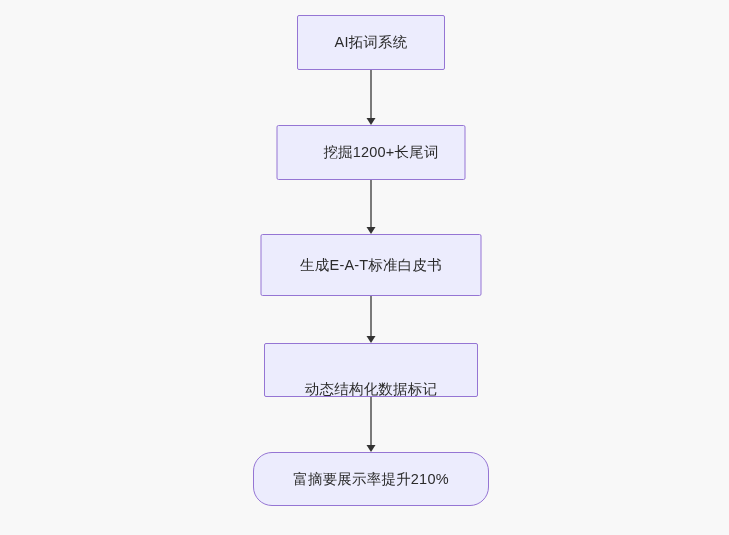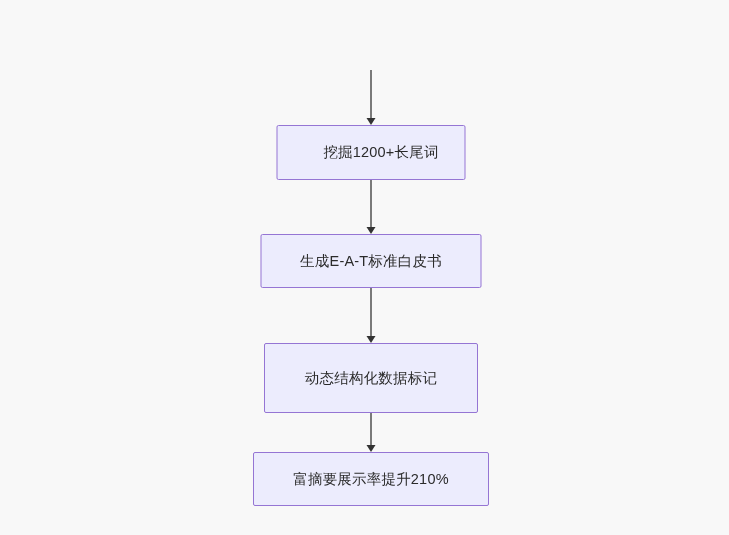--- a/index.html
+++ b/index.html
@@ -67,25 +67,28 @@
         <line x1="6" y1="0" x2="6" y2="48" stroke="#7a7a7a" stroke-width="2"></line>
         <polygon points="1.5,48 10.5,48 6,55" fill="#333333"></polygon>
       </svg>
     </div>
     <div class="connector" style="left: 371px; top: 397px; height: 55px;">
       <svg width="12" height="55" viewBox="0 0 12 55">
         <line x1="6" y1="0" x2="6" y2="48" stroke="#7a7a7a" stroke-width="2"></line>
         <polygon points="1.5,48 10.5,48 6,55" fill="#333333"></polygon>
       </svg>
     </div>
+    <div class="node" style="left: 371px; top: 15px; width: 148px; height: 55px; background: rgb(236, 236, 253); border-color: rgb(149, 117, 212);">
+      <span class="node-label" style="color: rgb(43, 43, 43);">AI拓词系统</span>
+    </div>
     <div class="node" style="left: 371px; top: 125px; width: 189px; height: 55px; background: rgb(236, 236, 253); border-color: rgb(149, 117, 212); padding-left: 20px;">
       <span class="node-label" style="color: rgb(43, 43, 43);">挖掘1200+长尾词</span>
     </div>
-    <div class="node" style="left: 371px; top: 234px; width: 221px; height: 54px; background: rgb(236, 236, 253); border-color: rgb(149, 117, 212);">
+    <div class="node" style="left: 371px; top: 234px; width: 221px; height: 62px; background: rgb(236, 236, 253); border-color: rgb(149, 117, 212);">
       <span class="node-label" style="color: rgb(43, 43, 43);">生成E-A-T标准白皮书</span>
     </div>
-    <div class="node" style="left: 371px; top: 343px; width: 214px; height: 70px; background: rgb(236, 236, 253); border-color: rgb(149, 117, 212);">
+    <div class="node" style="left: 371px; top: 343px; width: 214px; height: 54px; background: rgb(236, 236, 253); border-color: rgb(149, 117, 212); align-items: flex-end;">
       <span class="node-label" style="color: rgb(43, 43, 43);">动态结构化数据标记</span>
     </div>
-    <div class="node" style="left: 371px; top: 452px; width: 236px; height: 54px; background: rgb(236, 236, 253); border-color: rgb(149, 117, 212);">
+    <div class="node" style="left: 371px; top: 452px; width: 236px; height: 54px; background: rgb(236, 236, 253); border-color: rgb(149, 117, 212); border-radius: 19px;">
       <span class="node-label" style="color: rgb(43, 43, 43);">富摘要展示率提升210%</span>
     </div>
   </div>
 
 </body></html>

